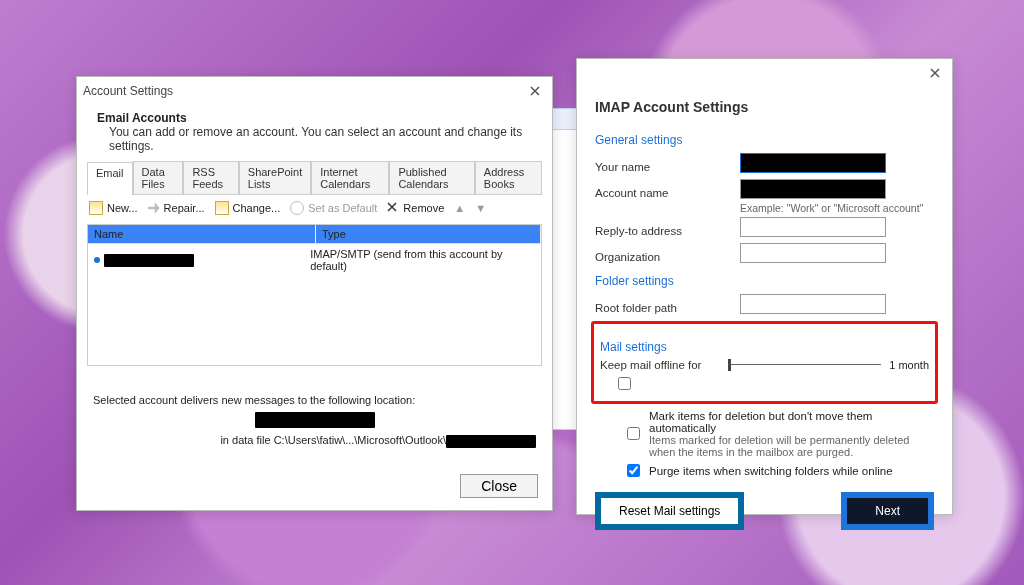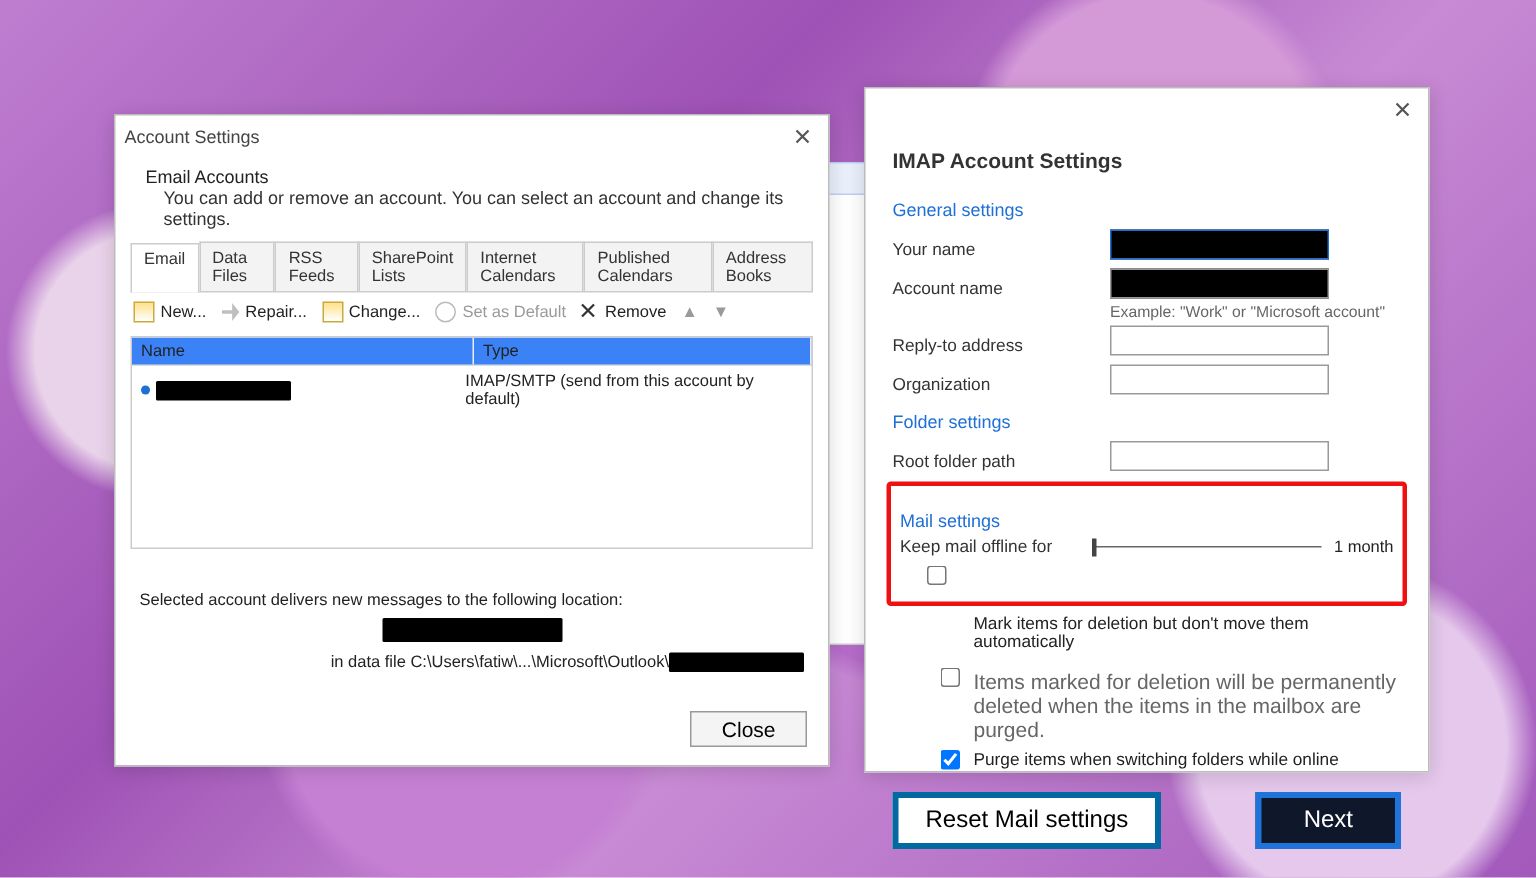--- a/index.html
+++ b/index.html
@@ -16,21 +16,21 @@
 
   .win{position:absolute;background:#fff;border:1px solid #bbb;box-shadow:0 2px 12px rgba(0,0,0,.15)}
   .titlebar{height:28px;display:flex;align-items:center;justify-content:space-between;padding:0 6px}
   .titlebar .title{font-size:12px;color:#444}
   .x{width:22px;height:22px;display:flex;align-items:center;justify-content:center;color:#555}
   .x svg{width:10px;height:10px;stroke:#555;stroke-width:1.5}
 
   
   #acct{left:76px;top:76px;width:475px;height:433px}
   #acct .inner{padding:4px 10px 8px 10px}
-  .heading{font-weight:400;margin:2px 0 0 10px}
+  .heading{font-weight:700;margin:2px 0 0 10px}
   .sub{margin:0 0 8px 22px;color:#333}
   .tabs{display:flex;gap:0;border-bottom:1px solid #ccc;margin-top:6px}
   .tab{padding:4px 8px;border:1px solid #ccc;border-bottom:none;background:#f3f3f3;font-size:11px;color:#333}
   .tab.active{background:#fff;position:relative;top:1px}
   .toolbar{display:flex;align-items:center;gap:10px;padding:6px 2px;border-bottom:1px solid transparent}
   .tbtn{display:flex;align-items:center;gap:4px;font-size:11px;color:#222}
   .tbtn.dis{color:#9a9a9a}
   .ico{width:12px;height:12px;display:inline-block}
   .table{border:1px solid #ccc;height:140px;margin-top:2px;overflow:hidden}
   .thead{display:flex;background:#3b82f6;border-bottom:1px solid #ddd}
@@ -54,23 +54,23 @@
   .row input[type=text]{width:138px;height:18px;border:1px solid #999;padding:0 3px;font-size:11px}
   .row .hl input{border:1.5px solid #1e6fd6}
   .example{font-size:10.5px;color:#666;margin-left:145px}
   .callout{border:3px solid #e11;border-radius:3px;padding:4px 6px 8px 6px;margin:4px -4px 2px -4px}
   .slider{flex:1;height:14px;position:relative;margin:0 8px}
   .slider .track{position:absolute;top:7px;left:0;right:0;height:1px;background:#666}
   .slider .thumb{position:absolute;top:2px;left:0;width:3px;height:12px;background:#444}
   .sval{font-size:11px;white-space:nowrap}
   .chk{display:flex;align-items:center;gap:6px;margin:4px 0 0 28px;font-size:11.5px}
   .chk input{margin-top:2px}
-  .chk .sublabel{font-size:14px;color:#666;margin-top:12px}
+  .chk .sublabel{font-size:11px;color:#666;margin-top:0}
   .btnrow{display:flex;justify-content:space-between;margin-top:auto;padding-top:12px}
-  .btn{padding:6px 18px;font-size:16px;border:4px solid #0369a1;background:#fff}
+  .btn{padding:6px 18px;font-size:12px;border:6px solid #0369a1;background:#fff}
   .btn.primary{background:#0f172a;color:#fff;border-color:#1e74d8;padding:6px 28px}
 
   
   .bgstrip{position:absolute;left:552px;top:108px;width:40px;height:320px;background:#fff;border:1px solid #ccc}
   .bgtab{position:absolute;left:552px;top:108px;width:40px;height:22px;background:#e9f0fc;border:1px solid #bcd1f0;font-size:10px;color:#1e6fd6;display:flex;align-items:center;justify-content:flex-end;padding-right:2px;box-sizing:border-box}
 </style>
 </head>
 <body>
 
 <div class="bgstrip"></div>

